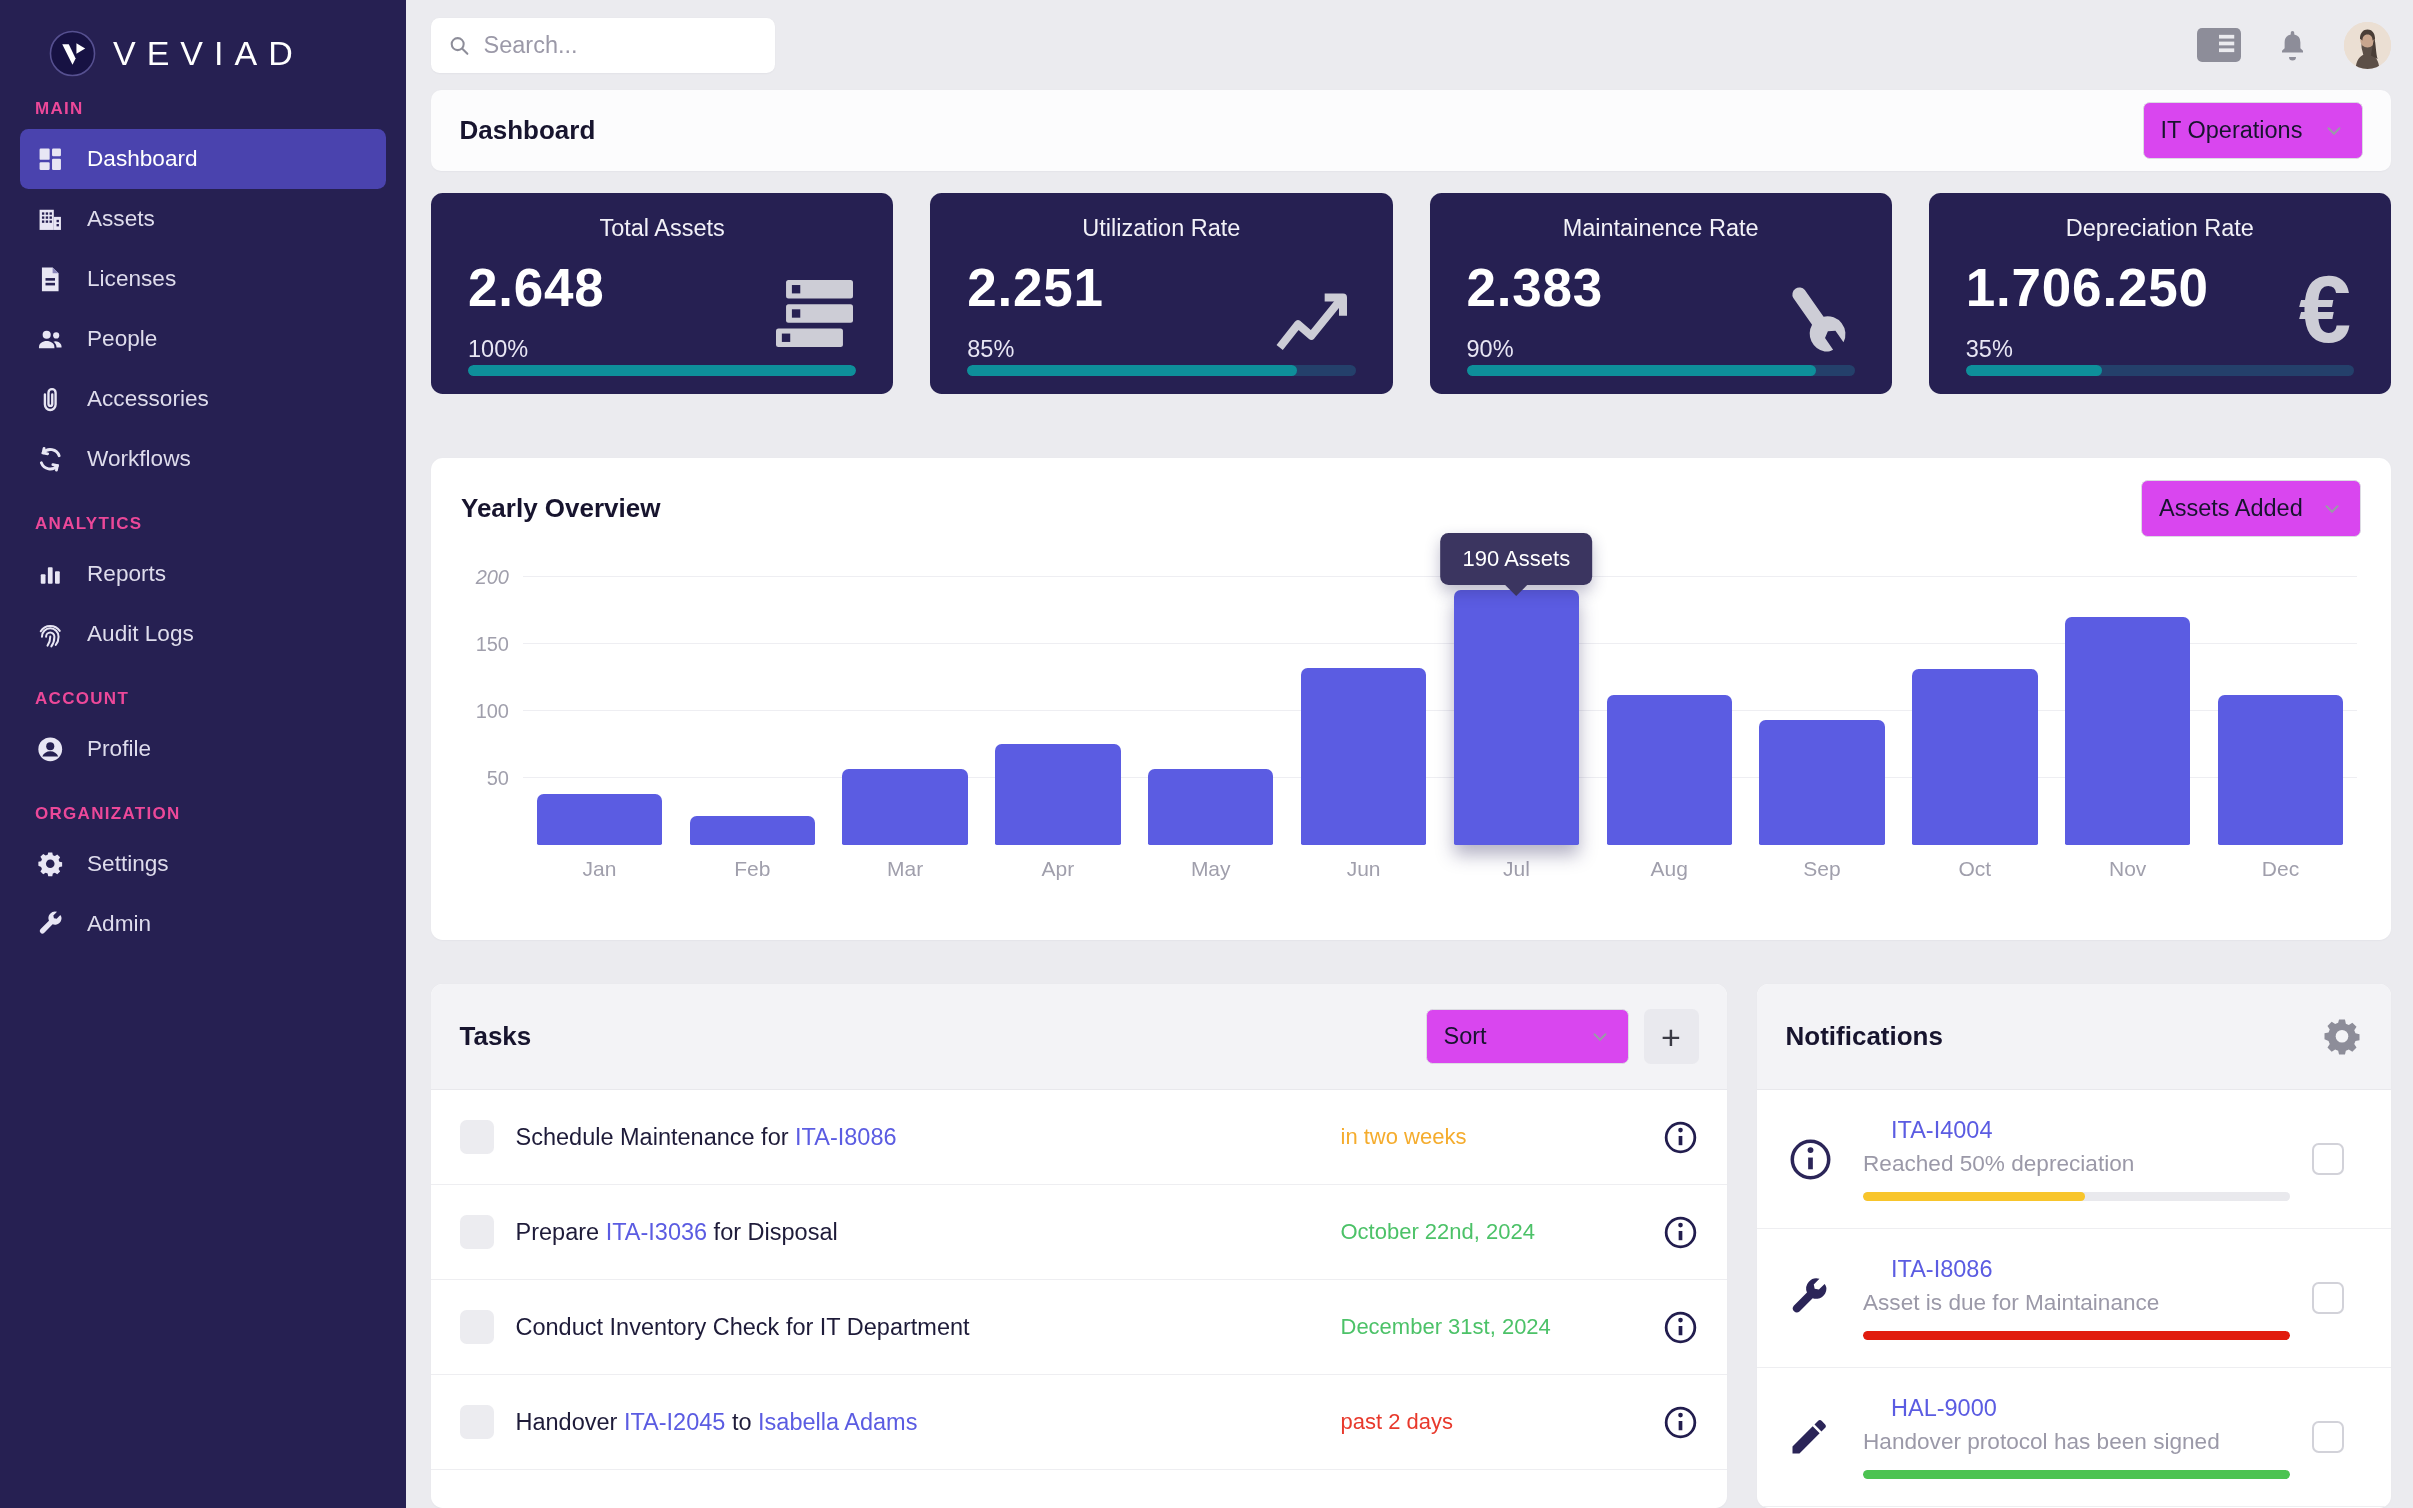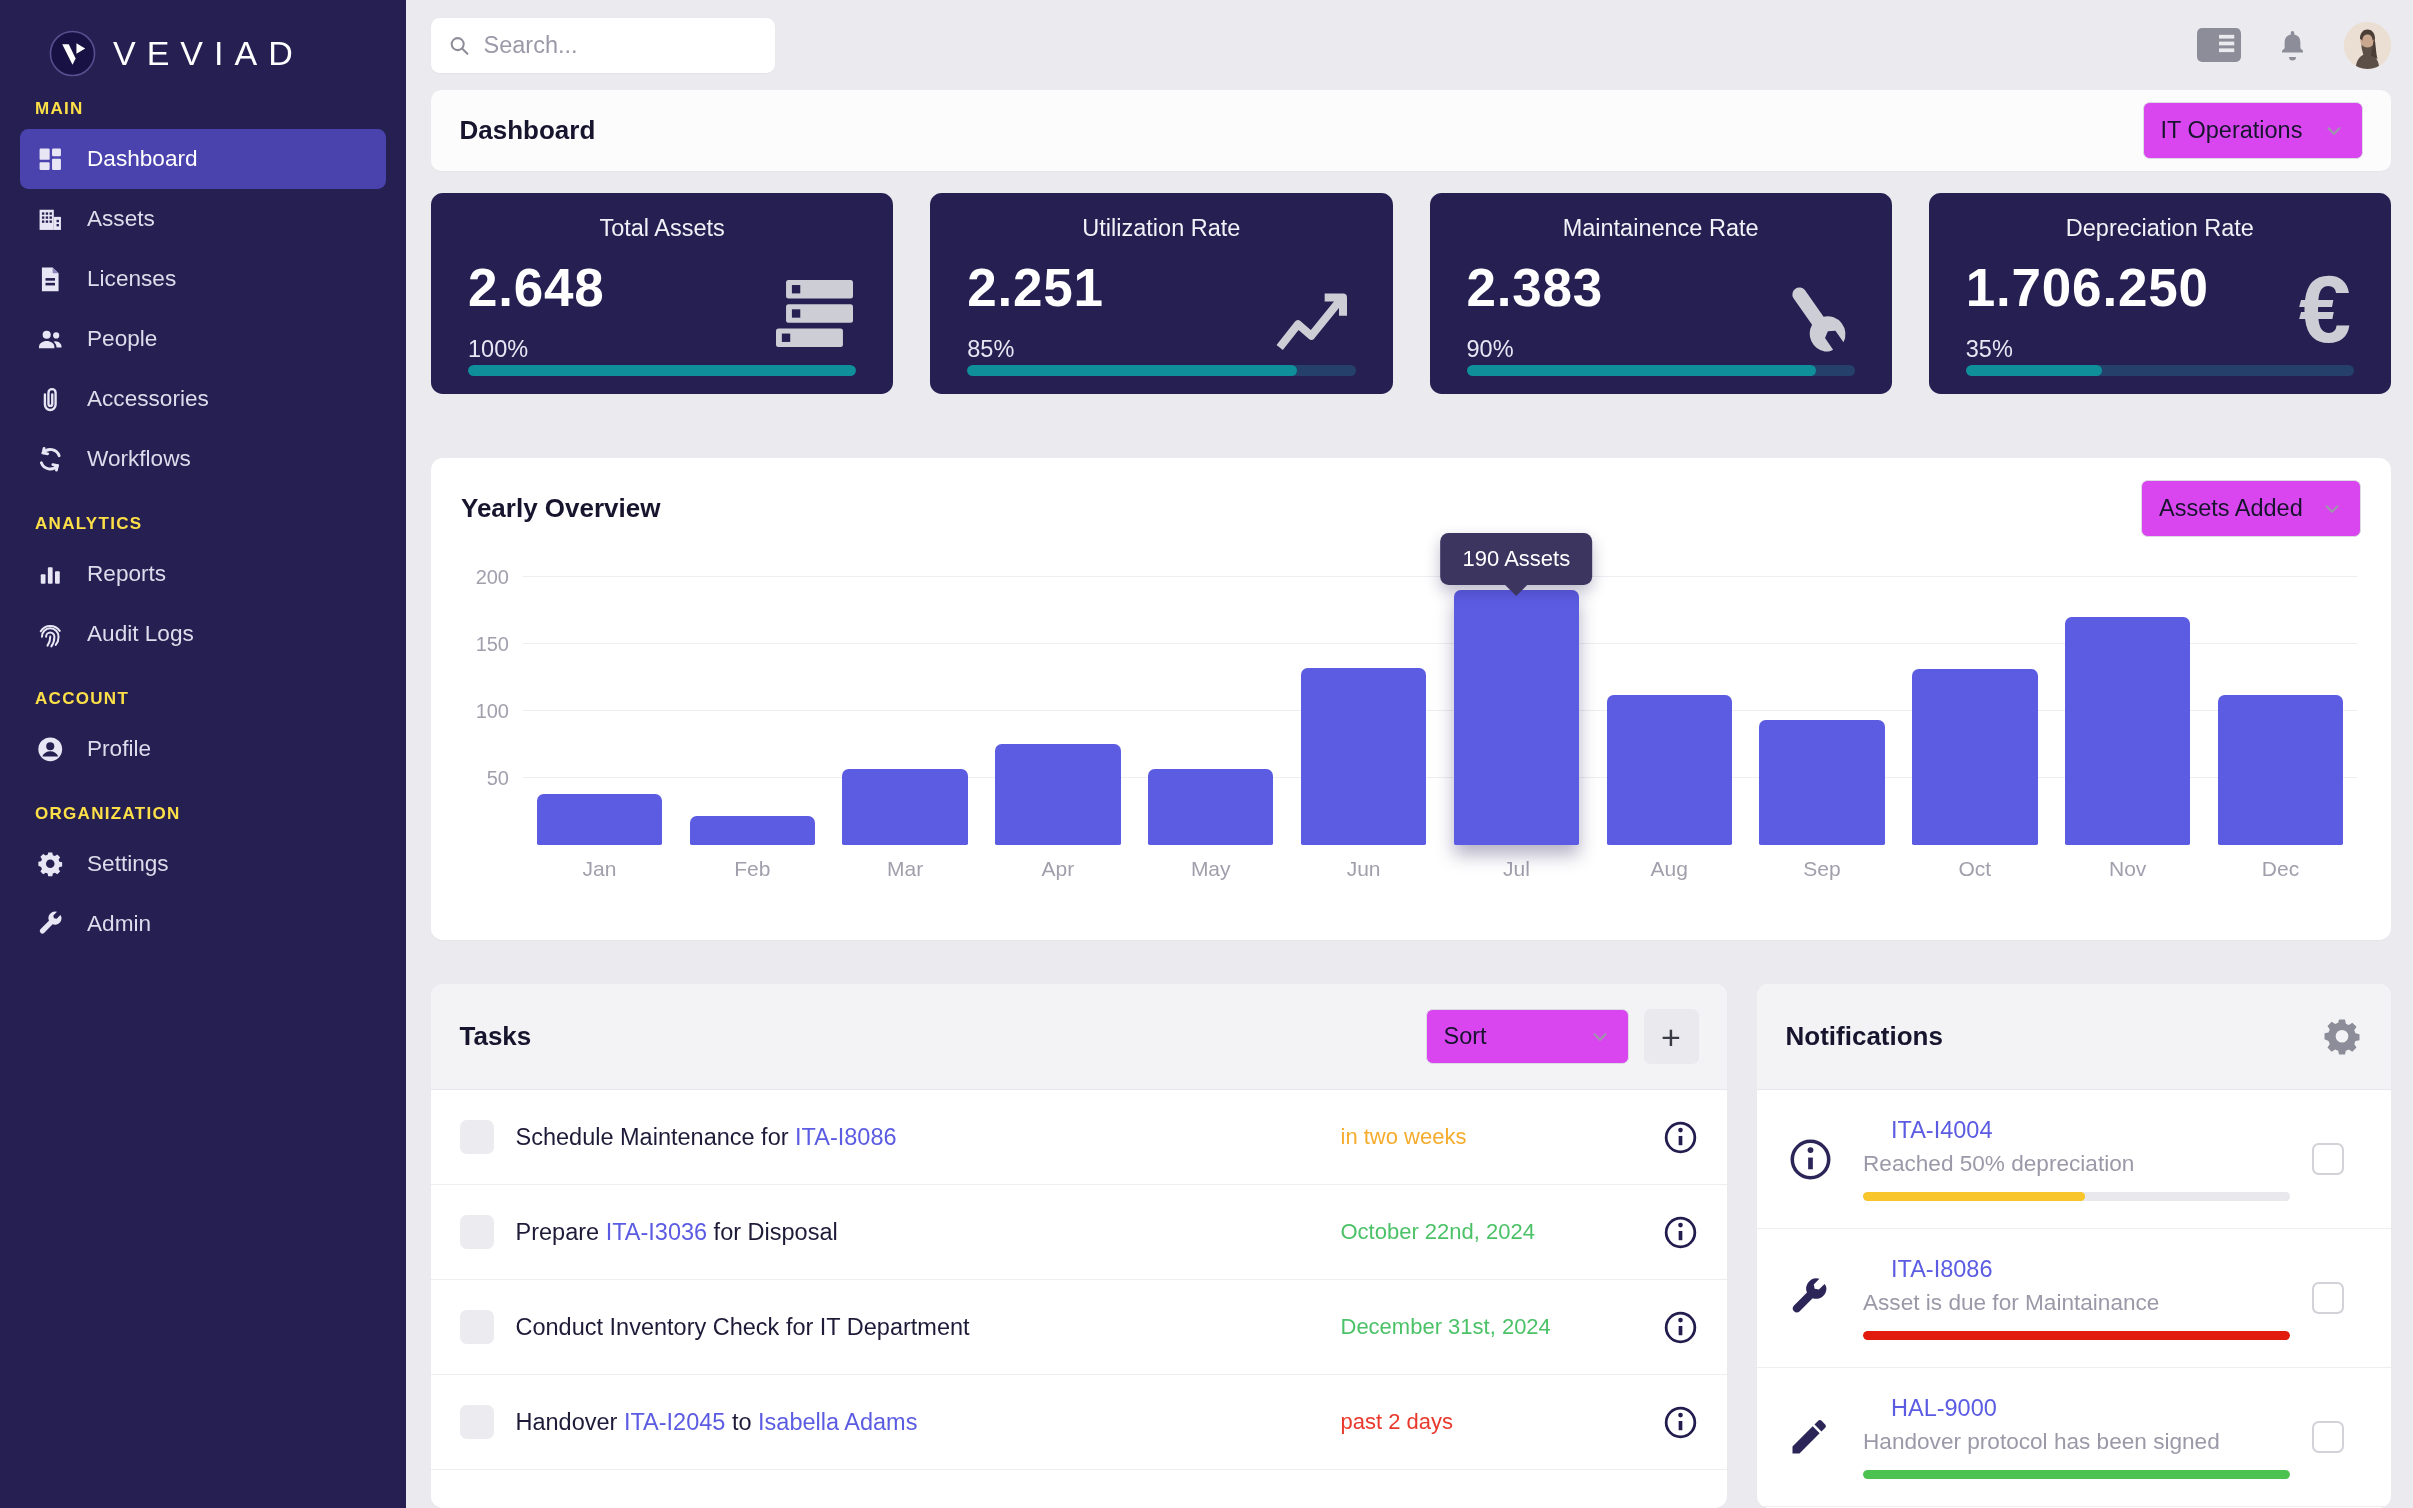--- a/index.html
+++ b/index.html
@@ -4,21 +4,21 @@
 <style>
   * { margin:0; padding:0; box-sizing:border-box; }
   html,body { width:2413px; height:1508px; overflow:hidden; }
   body { font-family:"Liberation Sans", sans-serif; background:#EBEBEF; display:flex; color:#191537; }
 
   
   .sidebar { width:406px; min-width:406px; height:1508px; background:#262052; display:flex; flex-direction:column; }
   .logo-row { display:flex; align-items:center; gap:17px; padding:30px 0 0 49px; }
   .logo-mark { width:47px; height:47px; }
   .logo-text { color:#fff; font-size:34px; font-weight:400; letter-spacing:11px; }
-  .section-label { color:#fde047; font-size:17px; font-weight:700; letter-spacing:1.3px; margin:25px 0 10px 35px; }
+  .section-label { color:#ec4899; font-size:17px; font-weight:700; letter-spacing:1.3px; margin:25px 0 10px 35px; }
   .section-label.first { margin-top:22px; }
   .nav-item { height:60px; margin:0 20px; border-radius:8.4px; display:flex; align-items:center; gap:22px; padding-left:15px; cursor:pointer; }
   .nav-item.active { background:#4A43AE; }
   .nav-item .nav-icon { width:30px; height:30px; color:#E8E6F4; display:flex; align-items:center; justify-content:center; }
   .nav-item .nav-icon svg { width:28.5px; height:28.5px; }
   .nav-label { color:#DEDCEC; font-size:22.6px; }
   .nav-item.active .nav-label { color:#FFFFFF; }
 
   
   .main { flex:1; height:1508px; padding:0 22px 0 25px; display:flex; flex-direction:column; }
@@ -400,21 +400,21 @@
           <div class="bar-slot">
             <div class="bar" style="height: 228px; background: rgb(91, 92, 226);"></div>
           </div>
           <div class="bar-slot">
             <div class="bar" style="height: 150px; background: rgb(91, 92, 226);"></div>
           </div>
         </div>
     <div class="y-label" style="bottom: 67px;">50</div>
         <div class="y-label" style="bottom: 134px;">100</div>
         <div class="y-label" style="bottom: 201px;">150</div>
-        <div class="y-label" style="bottom: 268px;">200</div>
+        <div class="y-label" style="bottom: 268px; font-style: italic;">200</div>
       </div>
     <div class="months" id="months">
         <div class="month">Jan</div>
         <div class="month">Feb</div>
         <div class="month">Mar</div>
         <div class="month">Apr</div>
         <div class="month">May</div>
         <div class="month">Jun</div>
         <div class="month">Jul</div>
         <div class="month">Aug</div>

